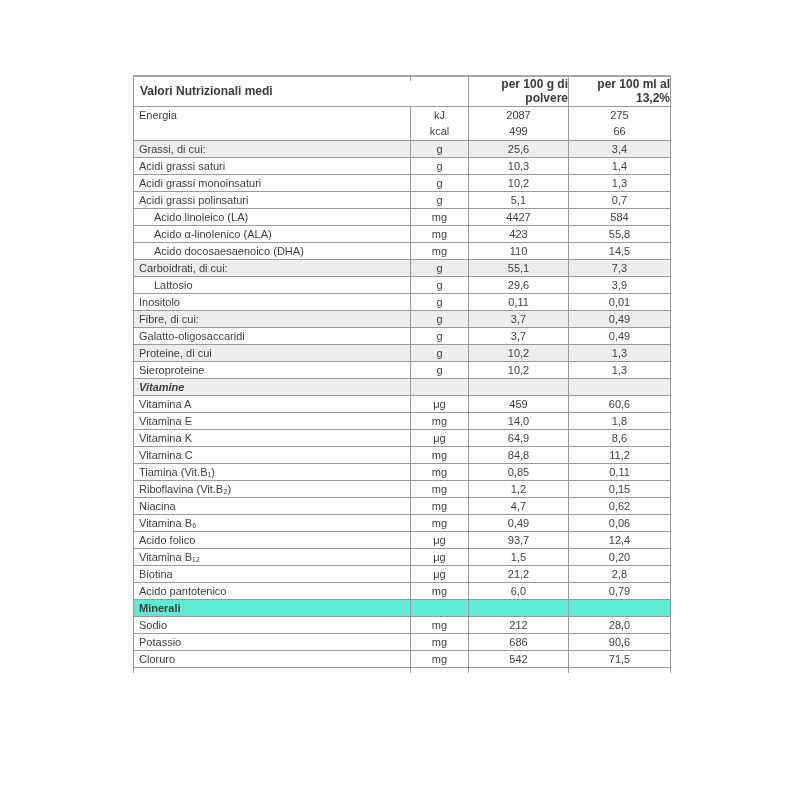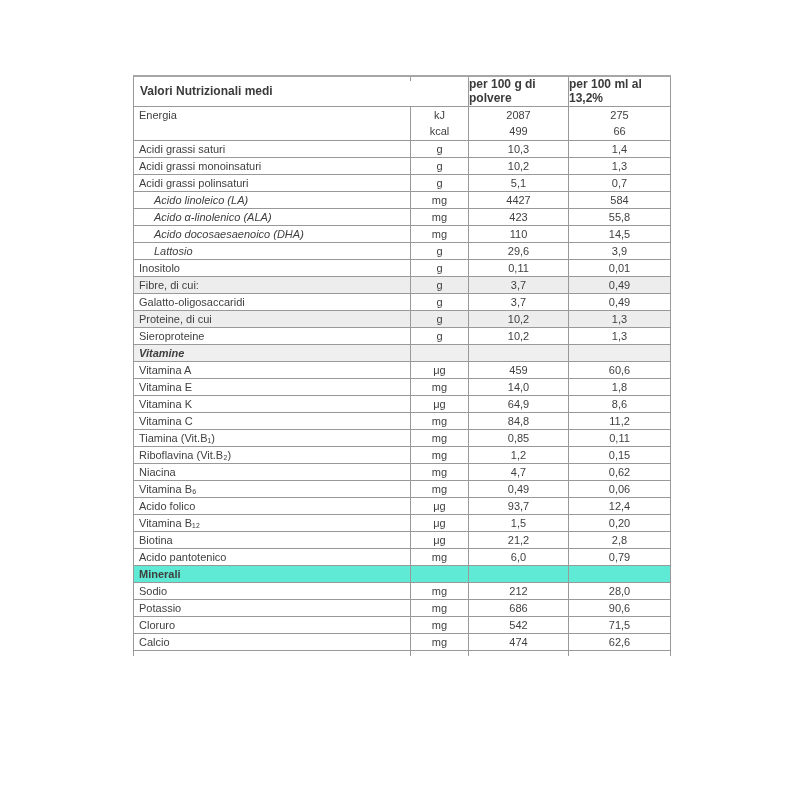--- a/index.html
+++ b/index.html
@@ -38,21 +38,21 @@
     border-bottom:1px solid #999999;
     line-height:14px;
     color:#3a3a3a;
   }
   th.h-title {
     text-align:left;
     padding-left:6px;
     border-right:1px solid #999999;
   }
   th.h-col {
-    text-align:left;
+    text-align:right;
     border-right:1px solid #999999;
   }
   th.h-col-last { border-right:none; }
 
   td {
     height:17px;
     vertical-align:middle;
     border-bottom:1px solid #999999;
     line-height:12px;
     white-space:nowrap;
@@ -71,21 +71,21 @@
     text-align:center;
     border-right:1px solid #999999;
   }
   td.c-val-last { border-right:none; }
 
   tr.shaded td { background:#ededed; }
   tr.section td { background:#5eead4; }
   tr.section td.c-name { font-weight:bold; }
   tr.section-italic td { background:#efefef;margin-left:48px; }
   tr.section-italic td.c-name { font-weight:bold; font-style:italic; }
-  tr.indent td.c-name { padding-left:20px;font-style:italic; }
+  tr.indent td.c-name { padding-left:20px; }
   tr.energy-top td { border-bottom:none; }
 
   tr.stub td {
     height:6px;
     border-bottom:none;
   }
   .tick {
     position:absolute;
     left:277px;
     top:2px;
@@ -118,20 +118,26 @@
           <td class="c-unit">kJ</td>
           <td class="c-val">2087</td>
           <td class="c-val c-val-last">275</td>
         </tr>
         <tr class="row energy-bottom">
           <td class="c-name"></td>
           <td class="c-unit">kcal</td>
           <td class="c-val">499</td>
           <td class="c-val c-val-last">66</td>
         </tr>
+        <tr class="row shaded">
+          <td class="c-name">Grassi, di cui:</td>
+          <td class="c-unit">g</td>
+          <td class="c-val">25,6</td>
+          <td class="c-val c-val-last">3,4</td>
+        </tr>
         <tr class="row plain">
           <td class="c-name">Acidi grassi saturi</td>
           <td class="c-unit">g</td>
           <td class="c-val">10,3</td>
           <td class="c-val c-val-last">1,4</td>
         </tr>
         <tr class="row plain">
           <td class="c-name">Acidi grassi monoinsaturi</td>
           <td class="c-unit">g</td>
           <td class="c-val">10,2</td>
@@ -153,20 +159,26 @@
           <td class="c-name">Acido α-linolenico (ALA)</td>
           <td class="c-unit">mg</td>
           <td class="c-val">423</td>
           <td class="c-val c-val-last">55,8</td>
         </tr>
         <tr class="row indent">
           <td class="c-name">Acido docosaesaenoico (DHA)</td>
           <td class="c-unit">mg</td>
           <td class="c-val">110</td>
           <td class="c-val c-val-last">14,5</td>
+        </tr>
+        <tr class="row shaded">
+          <td class="c-name">Carboidrati, di cui:</td>
+          <td class="c-unit">g</td>
+          <td class="c-val">55,1</td>
+          <td class="c-val c-val-last">7,3</td>
         </tr>
         <tr class="row indent">
           <td class="c-name">Lattosio</td>
           <td class="c-unit">g</td>
           <td class="c-val">29,6</td>
           <td class="c-val c-val-last">3,9</td>
         </tr>
         <tr class="row plain">
           <td class="c-name">Inositolo</td>
           <td class="c-unit">g</td>
@@ -291,26 +303,20 @@
           <td class="c-name">Potassio</td>
           <td class="c-unit">mg</td>
           <td class="c-val">686</td>
           <td class="c-val c-val-last">90,6</td>
         </tr>
         <tr class="row plain">
           <td class="c-name">Cloruro</td>
           <td class="c-unit">mg</td>
           <td class="c-val">542</td>
           <td class="c-val c-val-last">71,5</td>
-        </tr>
-        <tr class="row plain">
-          <td class="c-name">Calcio</td>
-          <td class="c-unit">mg</td>
-          <td class="c-val">474</td>
-          <td class="c-val c-val-last">62,6</td>
         </tr>
       </tbody>
     <tbody>
       <tr class="stub">
         <td class="c-name"></td>
         <td class="c-unit"></td>
         <td class="c-val"></td>
         <td class="c-val c-val-last"></td>
       </tr>
     </tbody>

